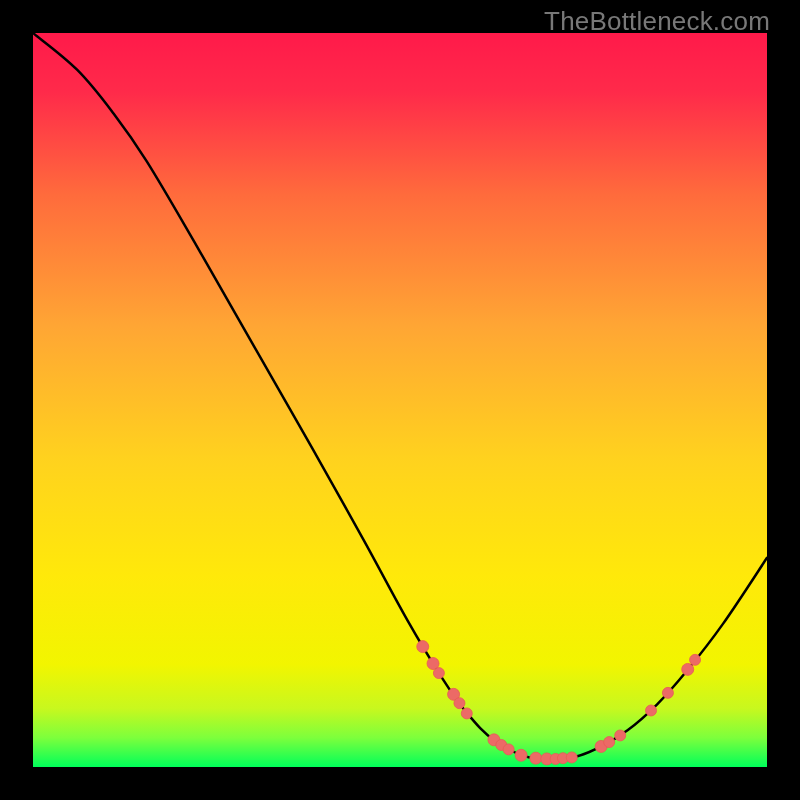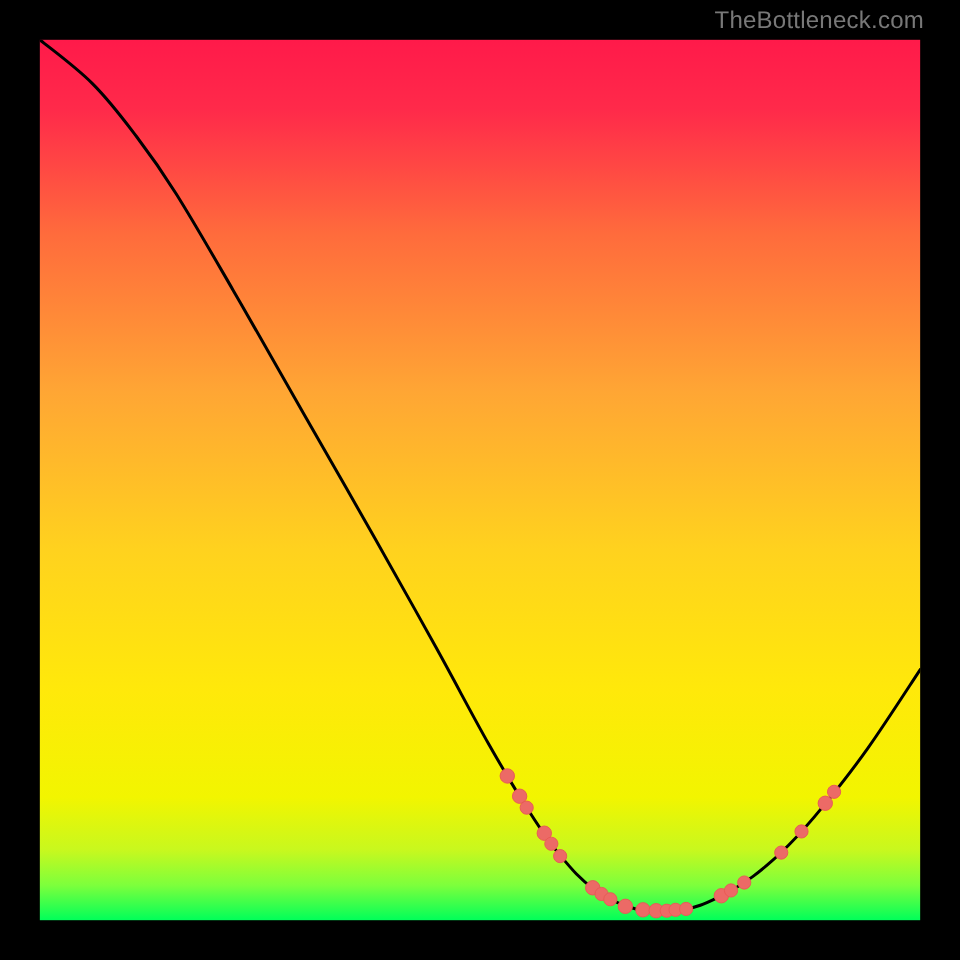--- a/index.html
+++ b/index.html
@@ -16,21 +16,21 @@
     top: 33px;
     width: 734px;
     height: 734px;
     background: #000000;
   }
   .watermark {
     position: absolute;
     top: 6px;
     right: 30px;
     font-family: Arial, Helvetica, sans-serif;
-    font-size: 20px;
+    font-size: 26px;
     font-weight: 500;
     color: #787878;
     letter-spacing: 0.2px;
   }
   svg {
     display: block;
   }
 </style>
 </head>
 <body>

